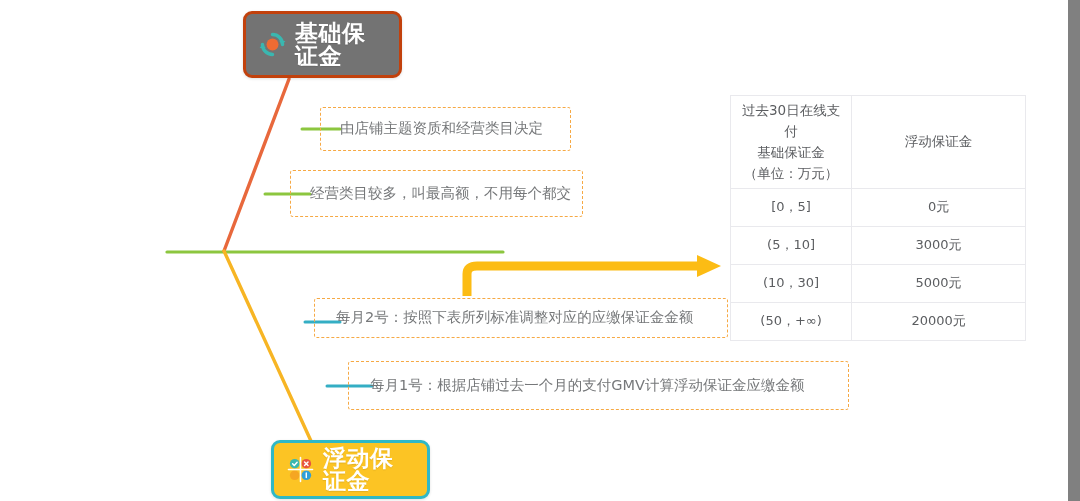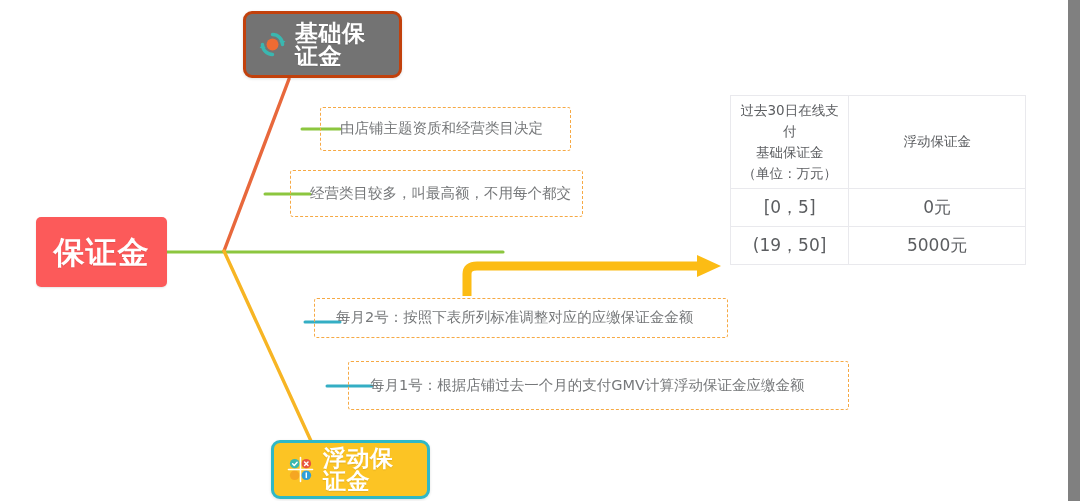--- a/index.html
+++ b/index.html
@@ -114,21 +114,21 @@
   }
   #rate-table th {
     height: 76px;
     font-size: 13.5px;
     line-height: 1.55;
     padding: 4px 6px;
     vertical-align: middle;
   }
   #rate-table td {
     height: 38px;
-    font-size: 17px;
+    font-size: 13px;
     padding: 2px 14px;
   }
   #rate-table col.c1 { width: 131px; }
   #rate-table col.c2 { width: 207px; }
 
   
   #right-bar {
     position: absolute;
     right: 0; top: 0;
     width: 12px; height: 501px;
@@ -151,23 +151,20 @@
     <line x1="302" y1="129" x2="340" y2="129" stroke="#8cc63f" stroke-width="3" stroke-linecap="round"></line>
     <line x1="265" y1="194" x2="310" y2="194" stroke="#8cc63f" stroke-width="3" stroke-linecap="round"></line>
 
     <line x1="305" y1="322" x2="340" y2="322" stroke="#34aec4" stroke-width="3" stroke-linecap="round"></line>
     <line x1="327" y1="386" x2="372" y2="386" stroke="#34aec4" stroke-width="3" stroke-linecap="round"></line>
 
     <path d="M 467 296 L 467 274 Q 467 266 477 266 L 700 266" fill="none" stroke="#fcbc14" stroke-width="9" stroke-linecap="butt"></path>
     <path d="M 697 255 L 721 266 L 697 277 Z" fill="#fcbc14"></path>
   </svg>
 
-  <div class="node-root">
-    <span class="lbl">保证金</span>
-  </div>
 
   <div class="node-topic" id="node-basic">
     <svg class="icn" viewBox="0 0 28 28" xmlns="http://www.w3.org/2000/svg">
       <circle cx="14" cy="14" r="6.2" fill="#ee6b33"></circle>
       <path d="M14 3.6 A10.4 10.4 0 0 1 24.4 14" fill="none" stroke="#3ab7b0" stroke-width="3.6" stroke-linecap="round"></path>
       <path d="M14 24.4 A10.4 10.4 0 0 1 3.6 14" fill="none" stroke="#3ab7b0" stroke-width="3.6" stroke-linecap="round"></path>
       <path d="M24.4 14 l-3.4 -3.6 l6.4 0 z" fill="#3ab7b0"></path>
       <path d="M3.6 14 l3.4 3.6 l-6.4 0 z" fill="#3ab7b0"></path>
     </svg>
     <span class="lbl">基础保证金</span>
@@ -214,21 +211,29 @@
         </th>
         <th>浮动保证金</th>
       </tr>
     </thead>
     <tbody>
       <tr>
         <td>[0，5]</td>
         <td>0元</td>
       </tr>
       <tr>
-        <td>(19，50]</td>
+        <td>(5，10]</td>
+        <td>3000元</td>
+      </tr>
+      <tr>
+        <td>(10，30]</td>
         <td>5000元</td>
+      </tr>
+      <tr>
+        <td>(50，+∞)</td>
+        <td>20000元</td>
       </tr>
     </tbody>
   </table>
 
   <div id="right-bar"></div>
 
 </div>
 
 </body></html>

